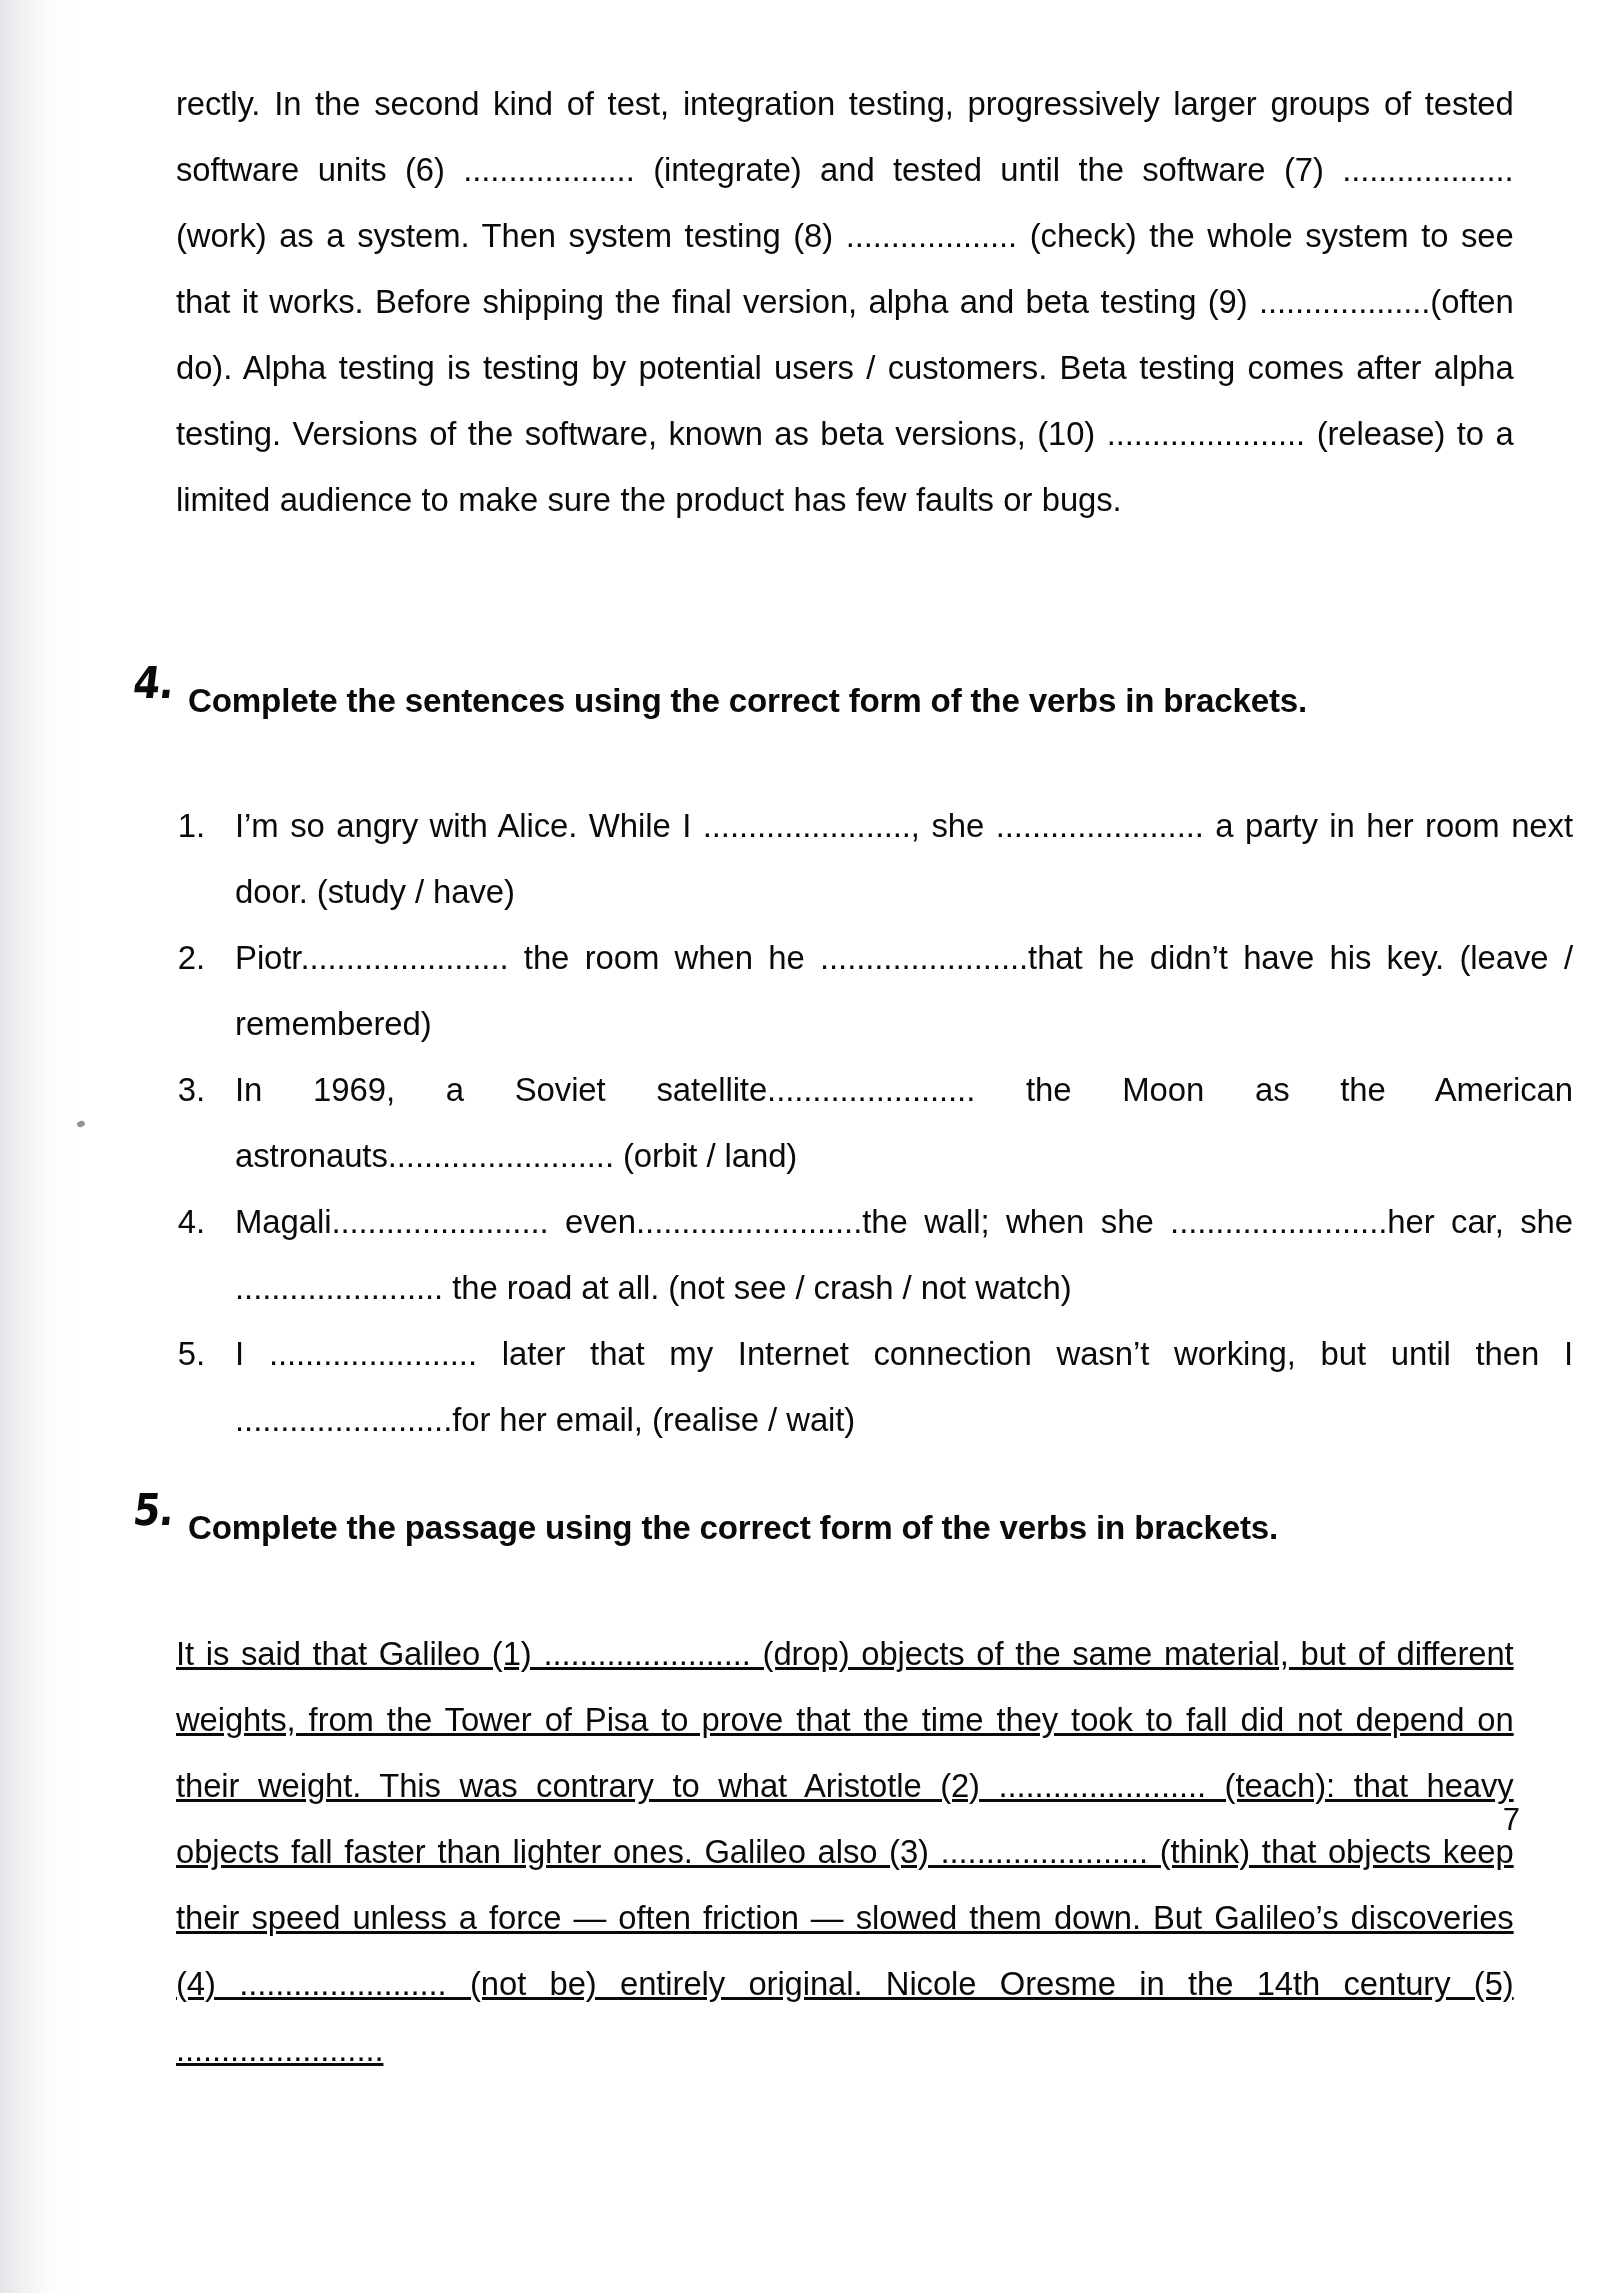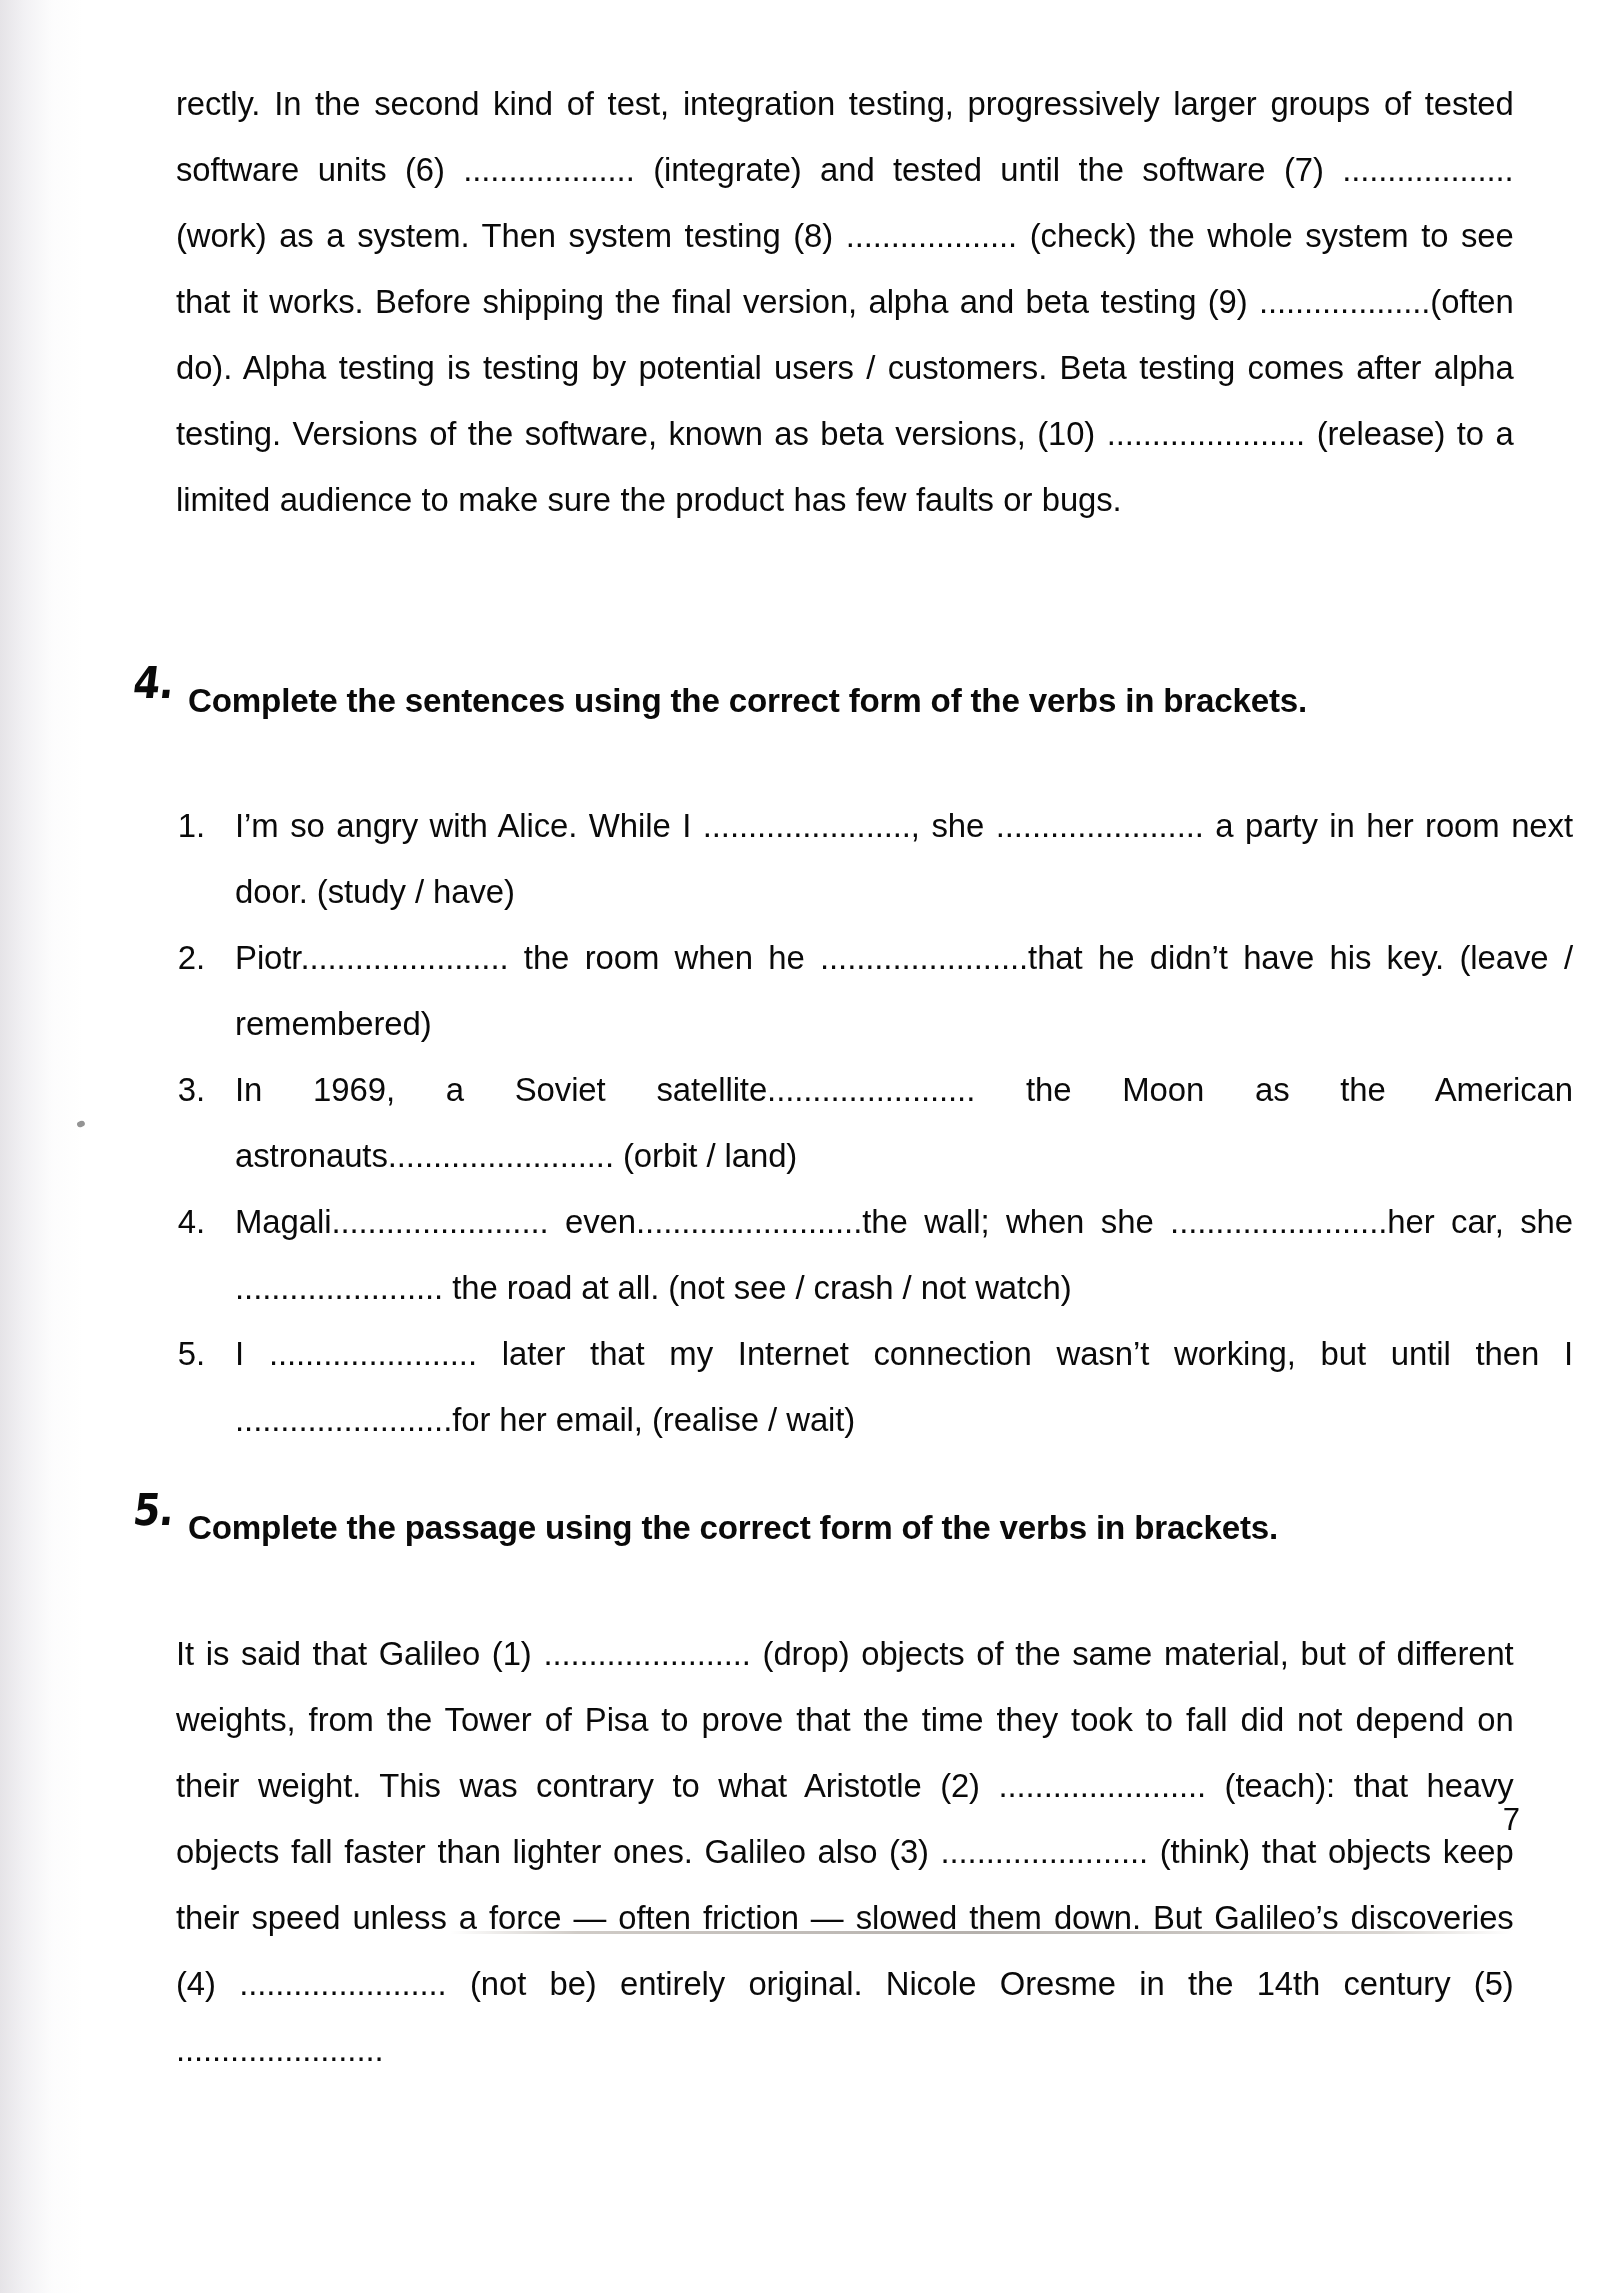--- a/index.html
+++ b/index.html
@@ -201,20 +201,20 @@
     </li>
   </ol>
 
   <div class="exercise" style="top:1495px;">
     <div class="ex-head">
       <span class="ex-num">5.</span>
       <div class="ex-title">Complete the passage using the correct form of the verbs in brackets.</div>
     </div>
   </div>
 
-  <div class="text-col" style="top:1620px;">
+  <div class="text-col" style="top:1620px;text-decoration:underline;">
     <p class="para last-line-left">It is said that Galileo (1) ....................... (drop) objects of the same material, but of different weights, from the Tower of Pisa to prove that the time they took to fall did not depend on their weight. This was contrary to what Aristotle (2) ....................... (teach): that heavy objects fall faster than lighter ones. Galileo also (3) ....................... (think) that objects keep their speed unless a force — often friction — slowed them down. But Galileo’s discoveries (4) ....................... (not be) entirely original. Nicole Oresme in the 14th century (5) .......................</p>
   </div>
 
   <div class="page-number">7</div>
 
 </div>
 
 
 </body></html>

